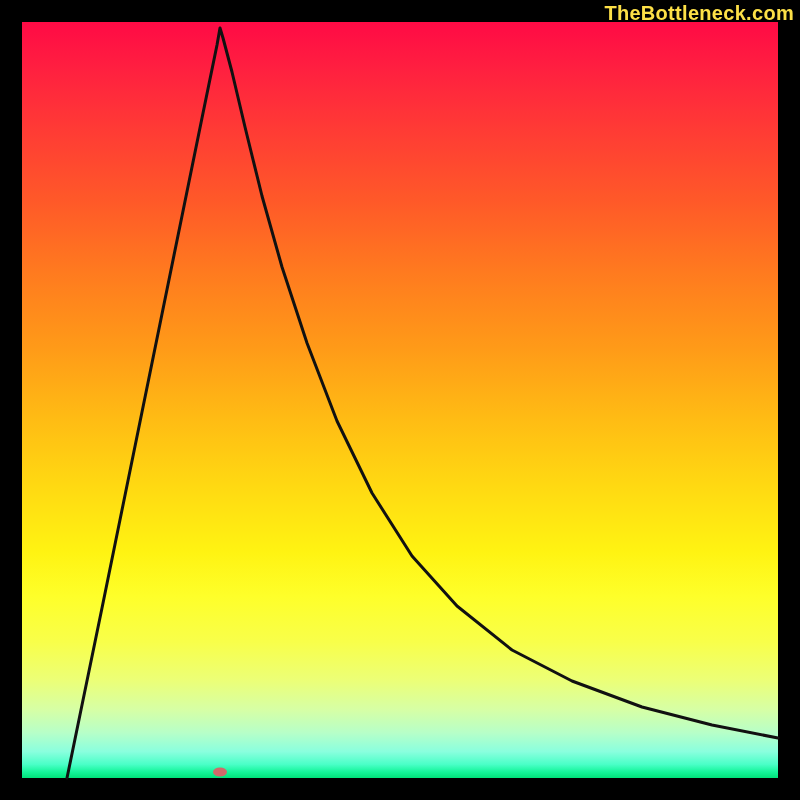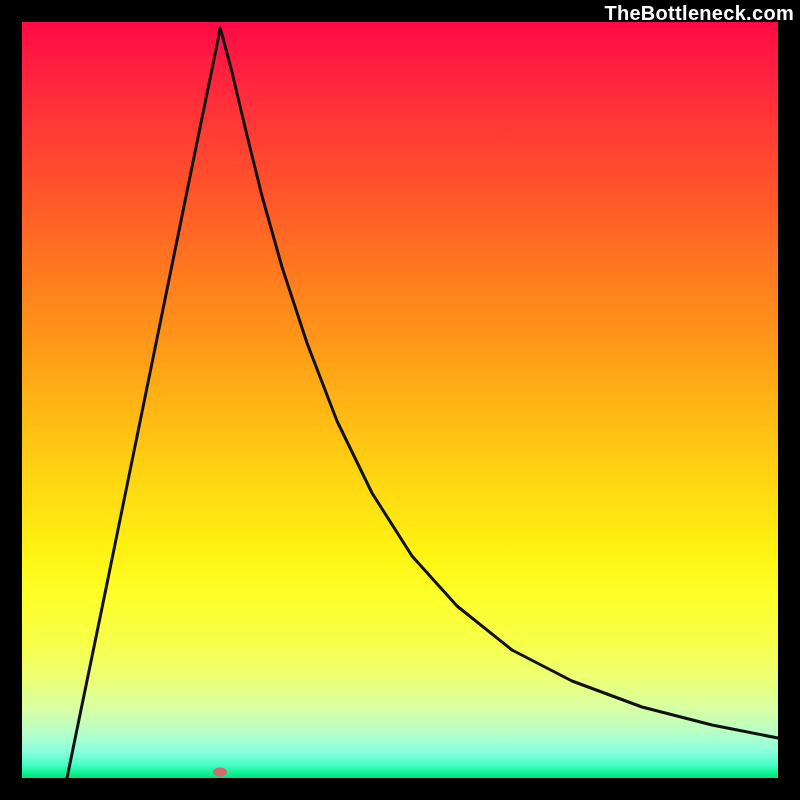--- a/index.html
+++ b/index.html
@@ -71,21 +71,21 @@
     fill: #d16a6a;
   }
   .watermark {
     position: absolute;
     top: 2px;
     right: 6px;
     font-family: Arial, Helvetica, sans-serif;
     font-size: 20px;
     font-weight: 600;
     letter-spacing: 0.3px;
-    color: #ffffff;
+    color: #fde047;
     user-select: none;
   }
 </style>
 </head>
 <body>
 
 <div class="frame">
   <div class="plot-area">
     <div class="grad"></div>
     <svg class="curve-svg" viewBox="0 0 756 756" preserveAspectRatio="none">

